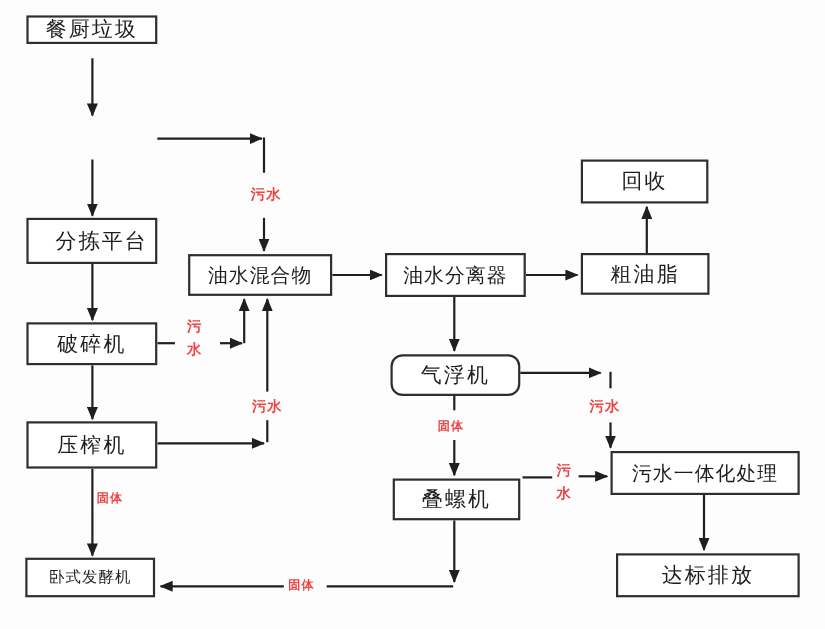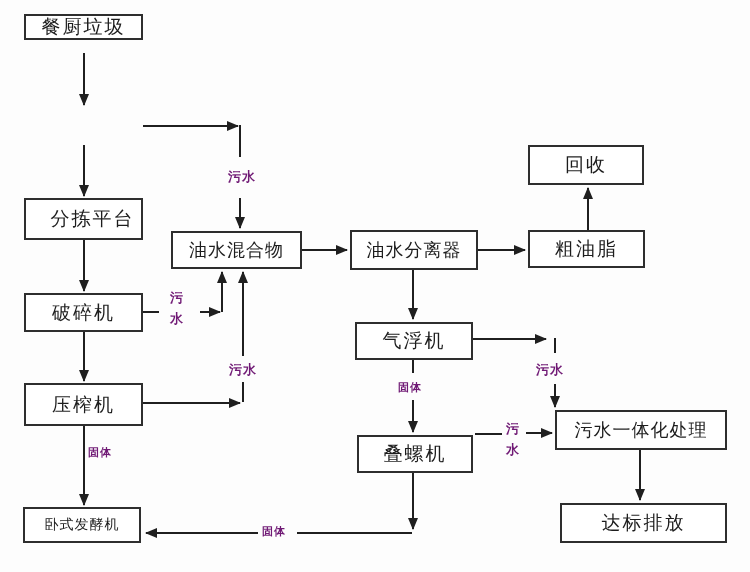--- a/index.html
+++ b/index.html
@@ -22,21 +22,21 @@
     display: flex;
     align-items: center;
     justify-content: center;
     font-size: 19px;
     letter-spacing: 2px;
     white-space: nowrap;
   }
   .elabel {
     position: absolute;
     font-weight: bold;
-    color: #701a75;
+    color: #ef4444;
     background: transparent;
   }
   .elabel.sewage-h { font-size: 13px; letter-spacing: 1px; }
   .elabel.sewage-v {
     font-size: 13px;
     width: 15px;
     line-height: 21px;
     word-break: break-all;
     text-align: center;
   }
@@ -94,21 +94,21 @@
     <line x1="258" y1="533" x2="146" y2="533" marker-end="url(#arrow)"></line>
   </svg>
 
   <div class="node" style="left:24px;  top:14px;  width:119px; height:26px;">餐厨垃圾</div>
   <div class="node" style="left:24px;  top:198px; width:119px; height:42px;padding-left:18px;">分拣平台</div>
   <div class="node" style="left:24px;  top:293px; width:119px; height:39px;">破碎机</div>
   <div class="node" style="left:24px;  top:383px; width:119px; height:43px;text-align:right;">压榨机</div>
   <div class="node" style="left:23px;  top:507px; width:118px; height:36px; font-size:14px; letter-spacing:1px;">卧式发酵机</div>
   <div class="node" style="left:171px; top:231px; width:131px; height:38px; font-size:18px; letter-spacing:1px;">油水混合物</div>
   <div class="node" style="left:350px; top:230px; width:128px; height:40px; font-size:18px; letter-spacing:1px;">油水分离器</div>
-  <div class="node" style="left:355px; top:322px; width:118px; height:38px;">气浮机</div>
+  <div class="node" style="left:355px; top:322px; width:118px; height:38px;border-radius:11px;">气浮机</div>
   <div class="node" style="left:357px; top:435px; width:116px; height:38px;">叠螺机</div>
   <div class="node" style="left:528px; top:145px; width:116px; height:40px;">回收</div>
   <div class="node" style="left:528px; top:230px; width:117px; height:38px;">粗油脂</div>
   <div class="node" style="left:555px; top:410px; width:172px; height:40px; font-size:18px; letter-spacing:1px;">污水一体化处理</div>
   <div class="node" style="left:560px; top:503px; width:167px; height:40px;">达标排放</div>
 
   <div class="elabel sewage-h" style="left:228px; top:168px;">污水</div>
   <div class="elabel sewage-v" style="left:169px; top:287px;">污水</div>
   <div class="elabel sewage-h" style="left:229px; top:361px;">污水</div>
   <div class="elabel sewage-h" style="left:536px; top:361px;">污水</div>

